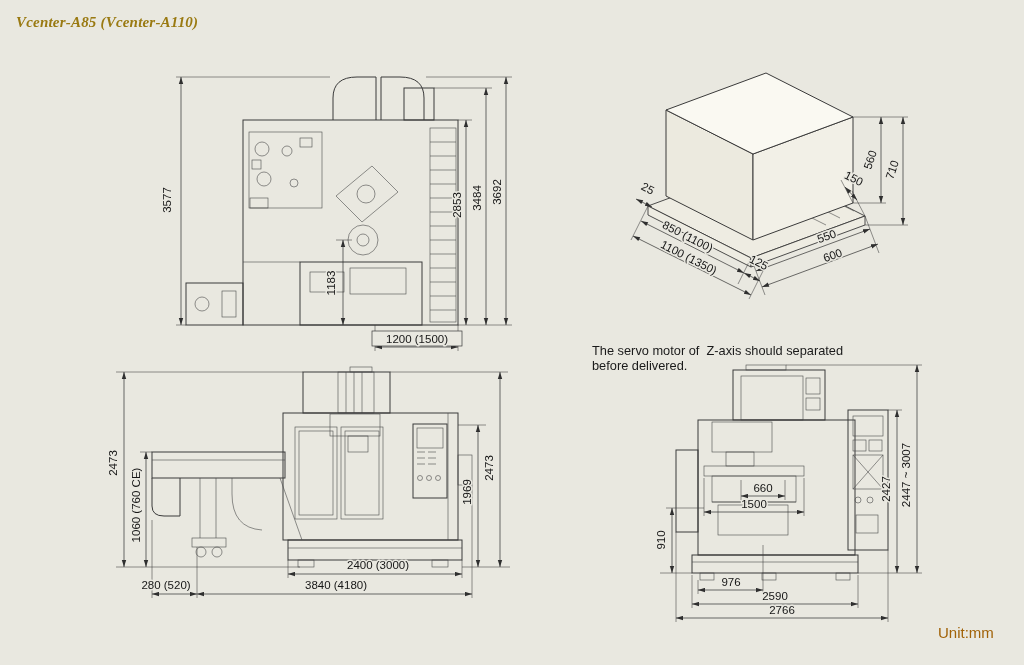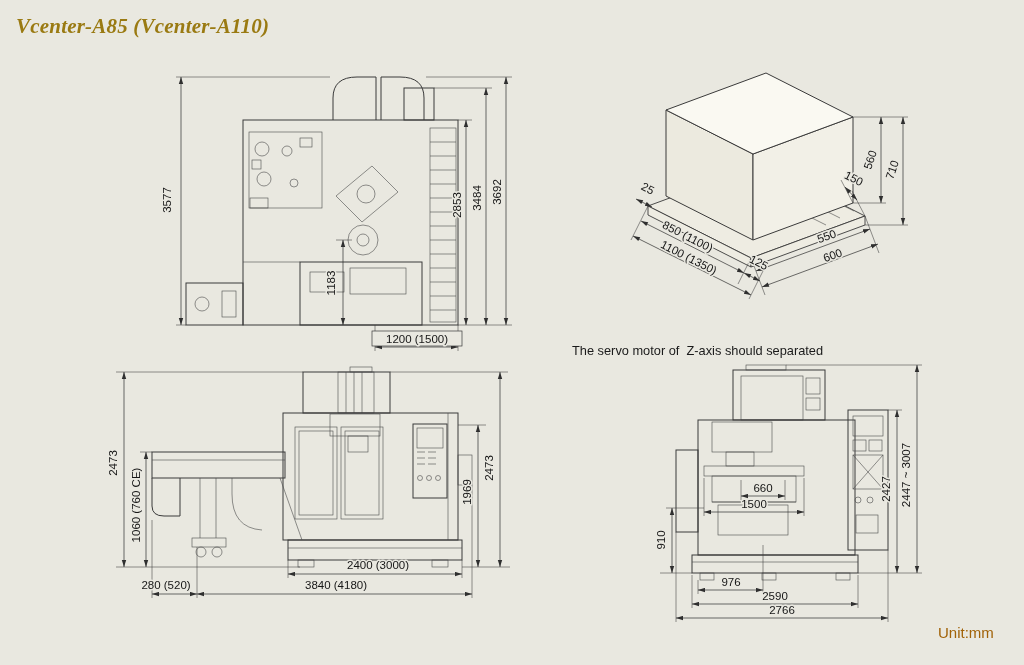--- a/index.html
+++ b/index.html
@@ -1,22 +1,22 @@
 <!DOCTYPE html>
 <html><head>
 <meta charset="utf-8">
 <style>
   * { box-sizing: border-box; }
   html,body { margin:0; padding:0; background:#e9e8e0; }
   #stage { position:relative; width:1024px; height:665px; background:#e9e8e0; overflow:hidden;
            font-family:"Liberation Sans", sans-serif; }
   #title { position:absolute; left:16px; top:14px;
            font-family:"Liberation Serif", serif; font-style:italic; font-weight:bold;
-           font-size:21px; color:#9a7a12; letter-spacing:.2px; }
-  #note  { position:absolute; left:572px; top:344px; font-size:12.8px; color:#1a1a1a; line-height:1.15; }
+           font-size:15px; color:#9a7a12; letter-spacing:.2px; }
+  #note  { position:absolute; left:592px; top:344px; font-size:12.8px; color:#1a1a1a; line-height:1.15; }
   #note div { white-space:pre; }
   #unit  { position:absolute; left:938px; top:624px; font-size:15px; color:#a16207; }
   svg { position:absolute; left:0; top:0; }
   svg text { font-family:"Liberation Sans", sans-serif; font-size:11.5px; fill:#161616;
              stroke:#e9e8e0; stroke-width:3px; paint-order:stroke; stroke-linejoin:round; }
   .ol   { fill:none; stroke:#3a3a3a; stroke-width:1; }
   .thin { fill:none; stroke:#4a4a4a; stroke-width:.6; }
   .ext  { fill:none; stroke:#3a3a3a; stroke-width:.55; }
   .dim  { fill:none; stroke:#2f2f2f; stroke-width:.7; marker-start:url(#aS); marker-end:url(#aE); }
   .face-top { fill:#faf9f2; stroke:#3a3a3a; stroke-width:1; }
@@ -225,17 +225,18 @@
         <text x="890" y="489" text-anchor="middle" transform="rotate(-90 890 489)">2427</text>
         <text x="910" y="475" text-anchor="middle" transform="rotate(-90 910 475)">2447 ~ 3007</text>
       </g>
     </g>
   </svg>
 
   <div id="title">Vcenter-A85 (Vcenter-A110)</div>
 
   <div id="note">
     <div>The servo motor of  Z-axis should separated</div>
+    <div>before delivered.</div>
   </div>
 
   <div id="unit">Unit:mm</div>
 
 </div>
 
 </body></html>

